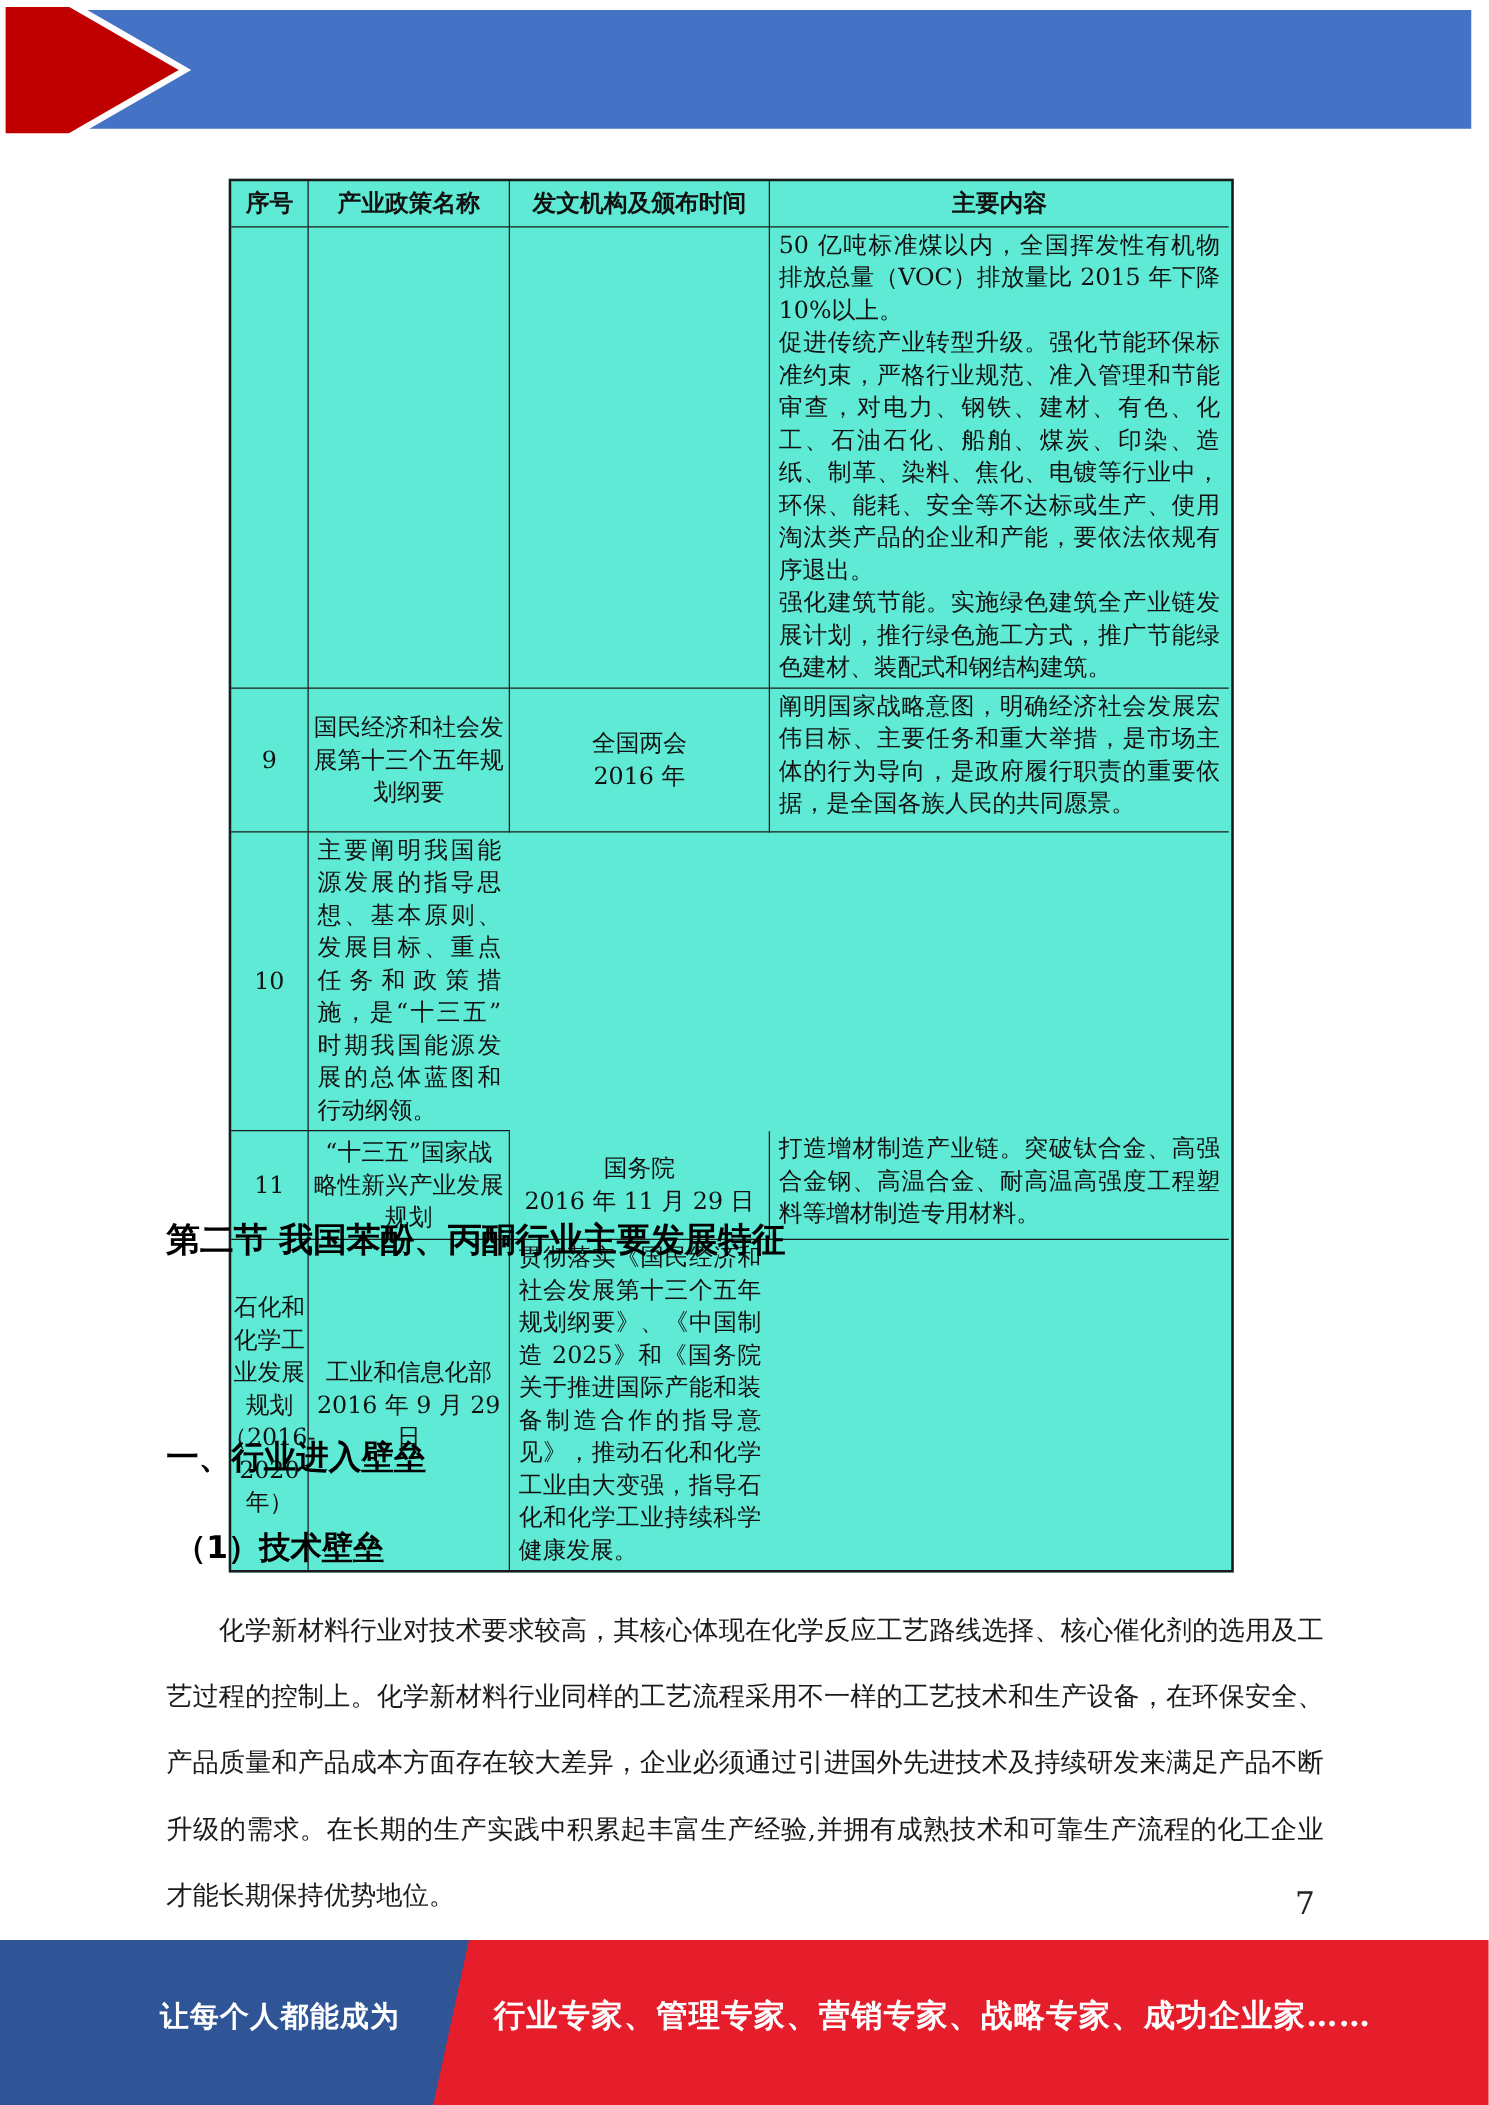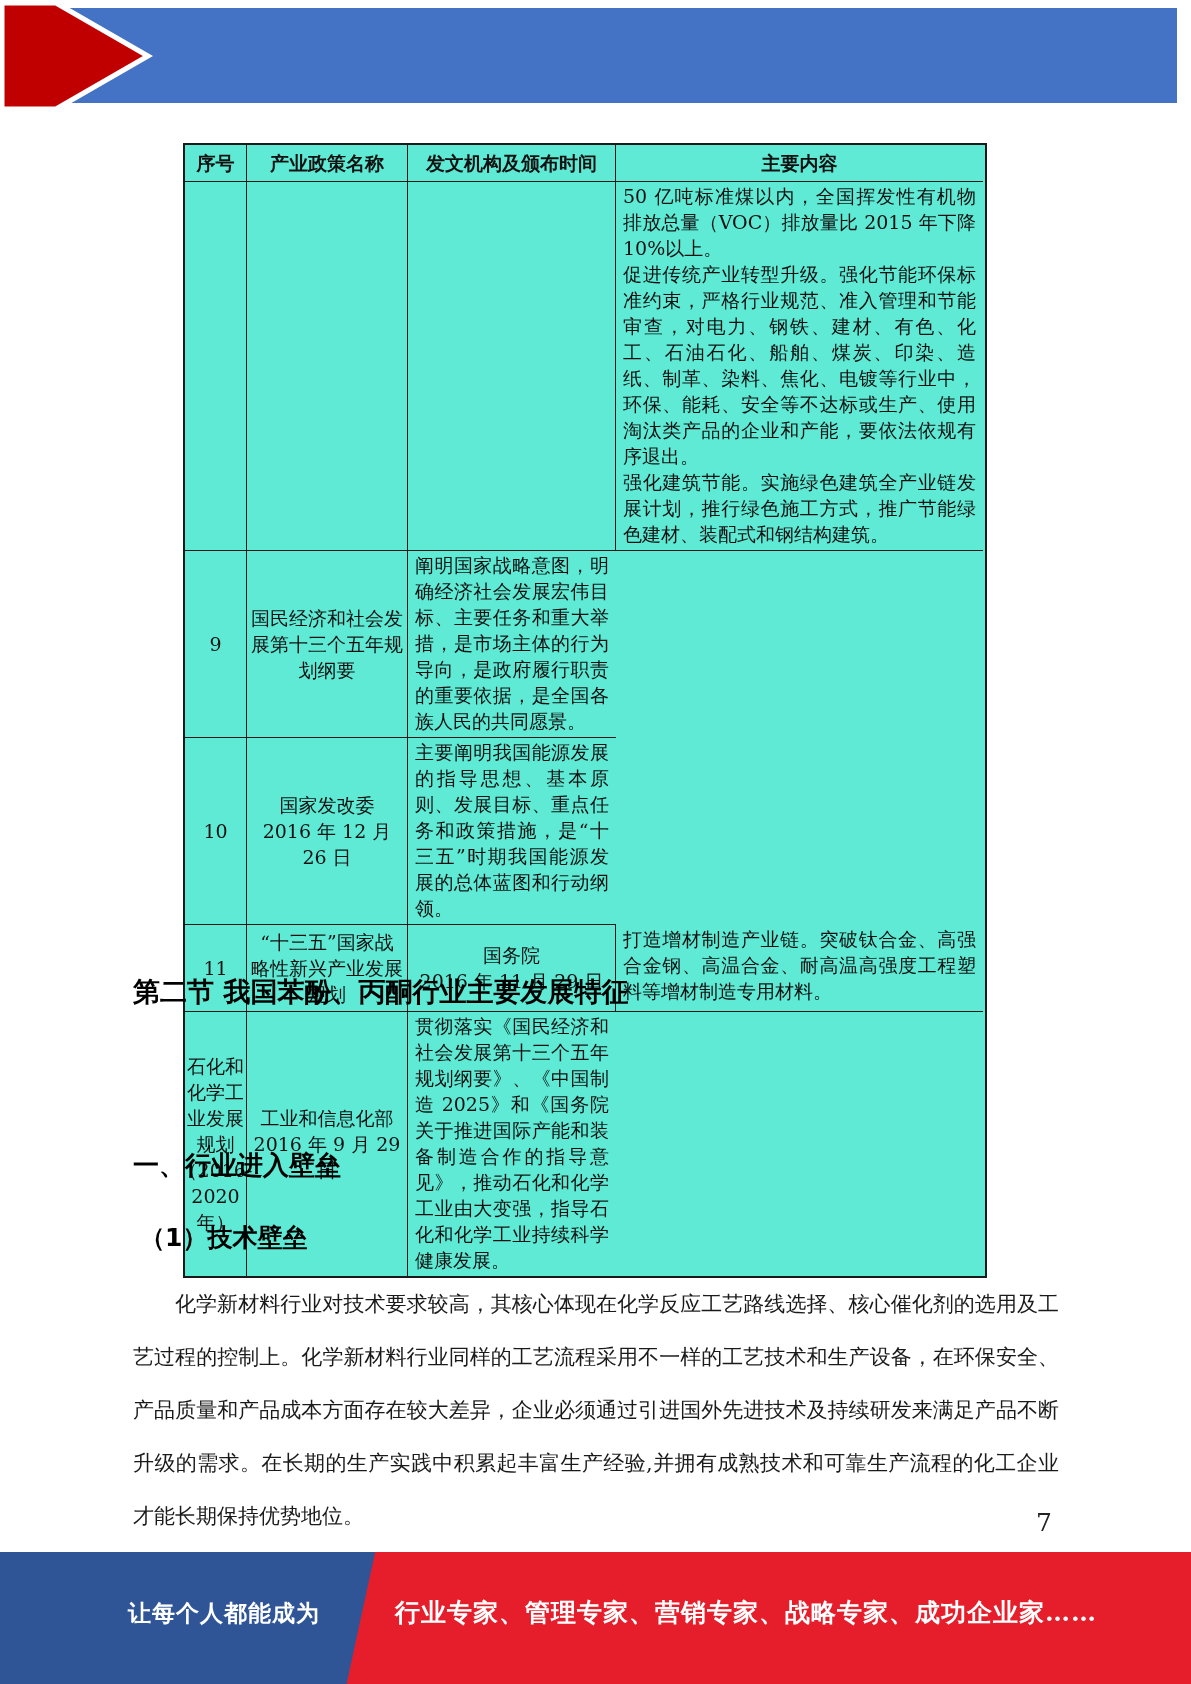--- a/index.html
+++ b/index.html
@@ -106,27 +106,27 @@
     <div></div>
     <div></div>
     <div class="cell-content">50 亿吨标准煤以内，全国挥发性有机物排放总量（VOC）排放量比 2015 年下降 10%以上。
 促进传统产业转型升级。强化节能环保标准约束，严格行业规范、准入管理和节能审查，对电力、钢铁、建材、有色、化工、石油石化、船舶、煤炭、印染、造纸、制革、染料、焦化、电镀等行业中，环保、能耗、安全等不达标或生产、使用淘汰类产品的企业和产能，要依法依规有序退出。
 强化建筑节能。实施绿色建筑全产业链发展计划，推行绿色施工方式，推广节能绿色建材、装配式和钢结构建筑。</div>
   </div>
 
   <div class="t-row">
     <div class="mh-r9">9</div>
     <div>国民经济和社会发展第十三个五年规划纲要</div>
+    <div class="pre">全国两会
+2016 年</div>
     <div class="cell-content">阐明国家战略意图，明确经济社会发展宏伟目标、主要任务和重大举措，是市场主体的行为导向，是政府履行职责的重要依据，是全国各族人民的共同愿景。</div>
   </div>
 
   <div class="t-row">
     <div class="mh-r10">10</div>
-    <div class="pre">国家发改委
-2016 年 12 月 26 日</div>
     <div class="cell-content">主要阐明我国能源发展的指导思想、基本原则、发展目标、重点任务和政策措施，是“十三五”时期我国能源发展的总体蓝图和行动纲领。</div>
   </div>
 
   <div class="t-row">
     <div class="mh-r11">11</div>
     <div>“十三五”国家战略性新兴产业发展规划</div>
     <div class="pre">国务院
 2016 年 11 月 29 日</div>
     <div class="cell-content">打造增材制造产业链。突破钛合金、高强合金钢、高温合金、耐高温高强度工程塑料等增材制造专用材料。</div>
   </div>

